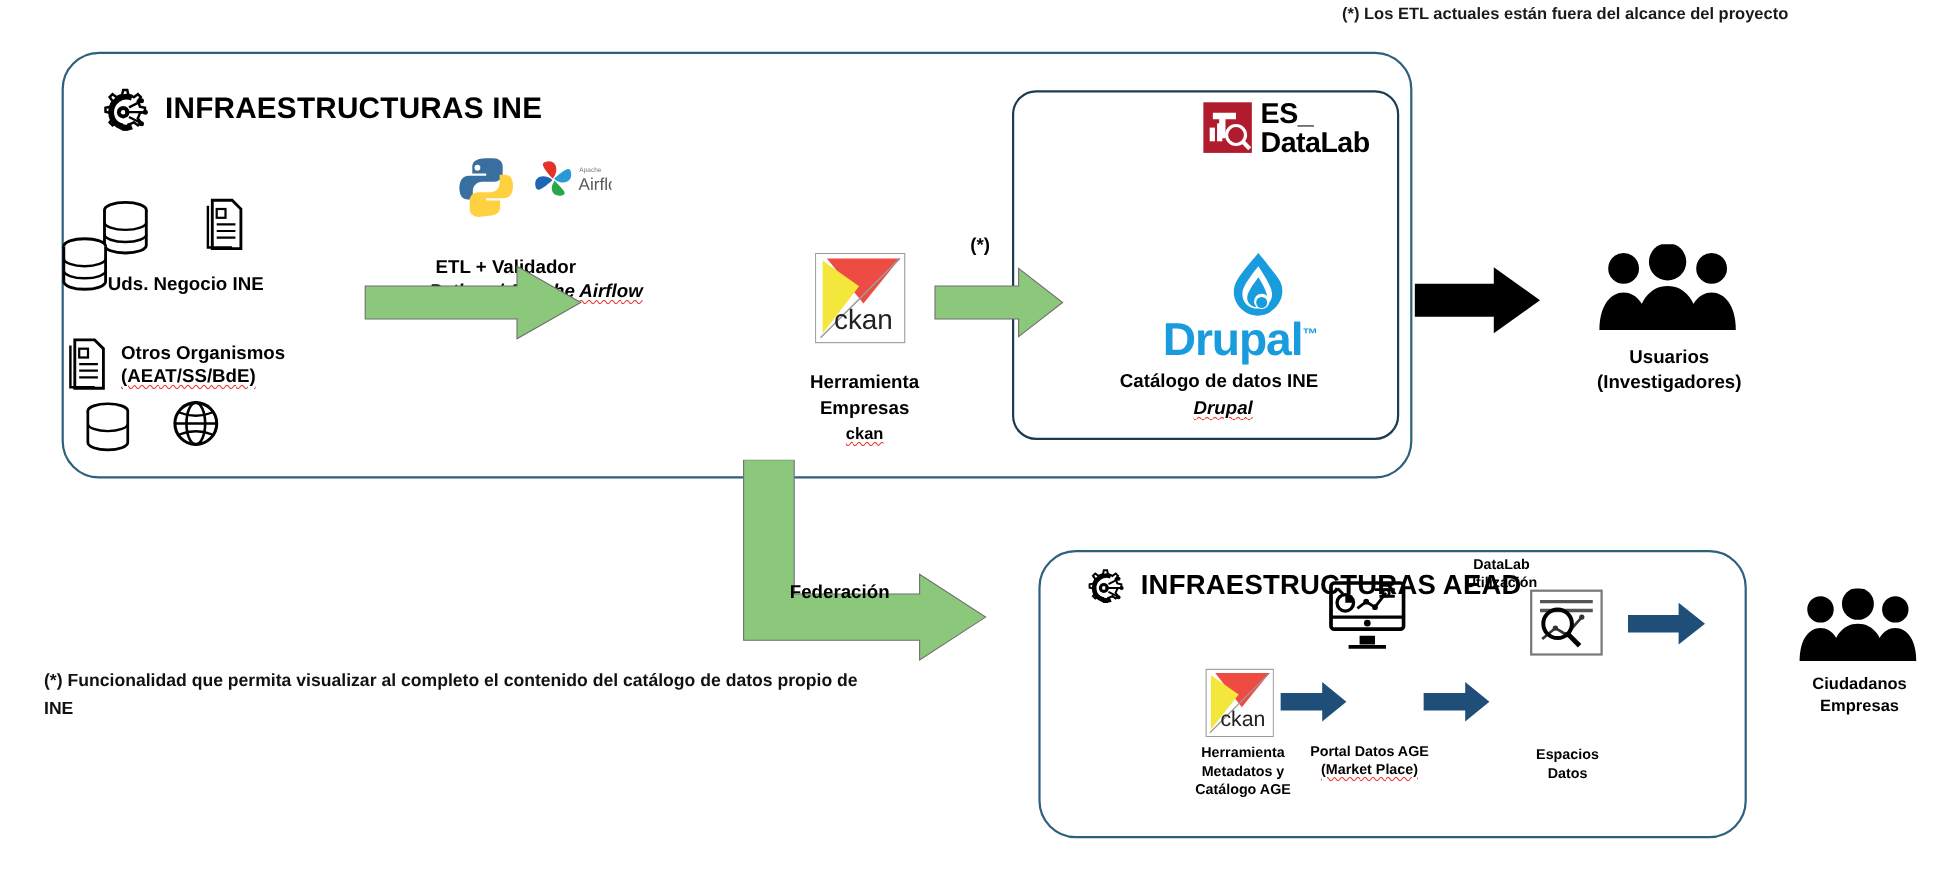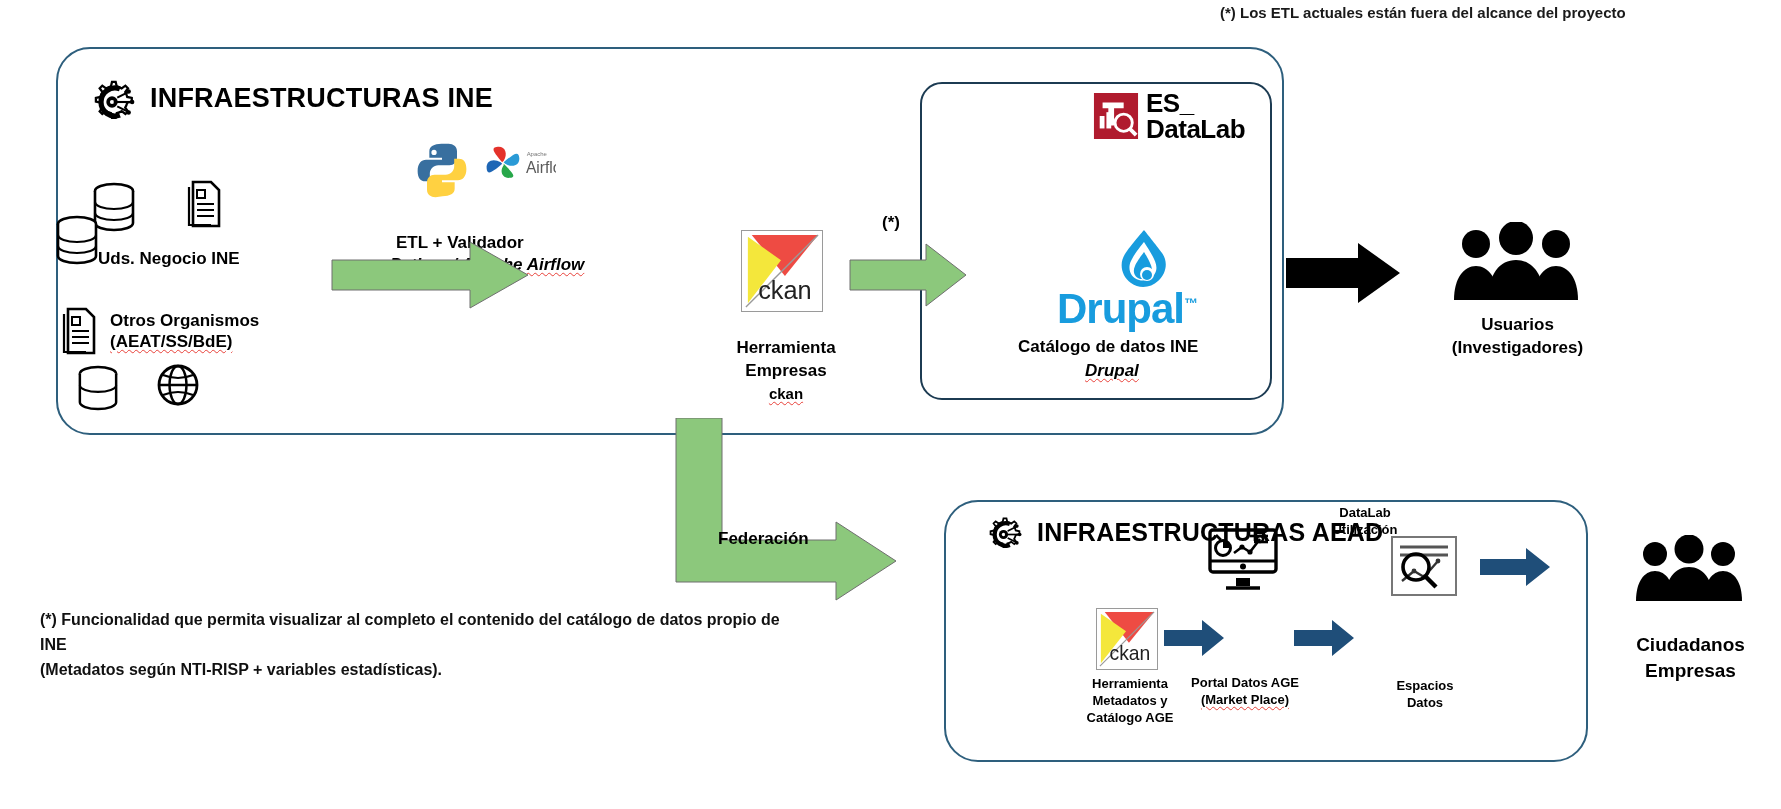--- a/index.html
+++ b/index.html
@@ -87,21 +87,21 @@
   
   #drupal-drop { left: 1117px; top: 228px; width: 54px; height: 62px; }
   #drupal-word { left: 1057px; top: 285px; }
   #lbl-cat  { left: 1018px; top: 336px; }
   #lbl-cat2 { left: 1085px; top: 360px; }
 
   
   #people1 { left: 1452px; top: 222px; width: 128px; height: 78px; }
   #lbl-usuarios { left: 1450px; top: 314px; text-align:center; width:135px; white-space: normal; line-height:1.35;}
   #people2 { left: 1635px; top: 535px; width: 108px; height: 66px; }
-  #lbl-ciud { left: 1628px; top: 632px; text-align:center; width:125px; white-space: normal; line-height:1.35; font-size:19px;}
+  #lbl-ciud { left: 1628px; top: 612px; text-align:center; width:125px; white-space: normal; line-height:1.35; font-size:15px;}
 
   
   #monitor { left: 1208px; top: 528px; width: 70px; height: 64px; }
   #lbl-portal { left: 1175px; top: 675px; text-align:center; width:140px; white-space: normal; font-size:13px; line-height:1.3;}
   #lbl-acuerdos { left: 1310px; top: 505px; text-align:center; width:110px; white-space:normal; font-size:13px; line-height:1.3;}
   #espacios { left: 1390px; top: 535px; width: 68px; height: 62px; }
   #lbl-espacios { left: 1372px; top: 678px; text-align:center; width:106px; white-space: normal; font-size:13px; line-height:1.3;}
 
   
   #arrow-green-1 { left: 330px; top: 240px; }
@@ -373,14 +373,13 @@
   <circle cx="54" cy="14" r="14.5" fill="#000"></circle>
   <path d="M30 66 C30 44 40 32 54 32 C68 32 78 44 78 66 z" fill="#000"></path>
 </svg>
 <div class="abs lbl" id="lbl-ciud">
   <span>Ciudadanos</span><br>
   <span>Empresas</span>
 </div>
 
 <div class="abs" id="footnote">
   <div>(*) Funcionalidad que permita visualizar al completo el contenido del catálogo de datos propio de INE</div>
-  <div>(Metadatos según NTI-RISP + variables estadísticas).</div>
 </div>
 
 </body></html>

